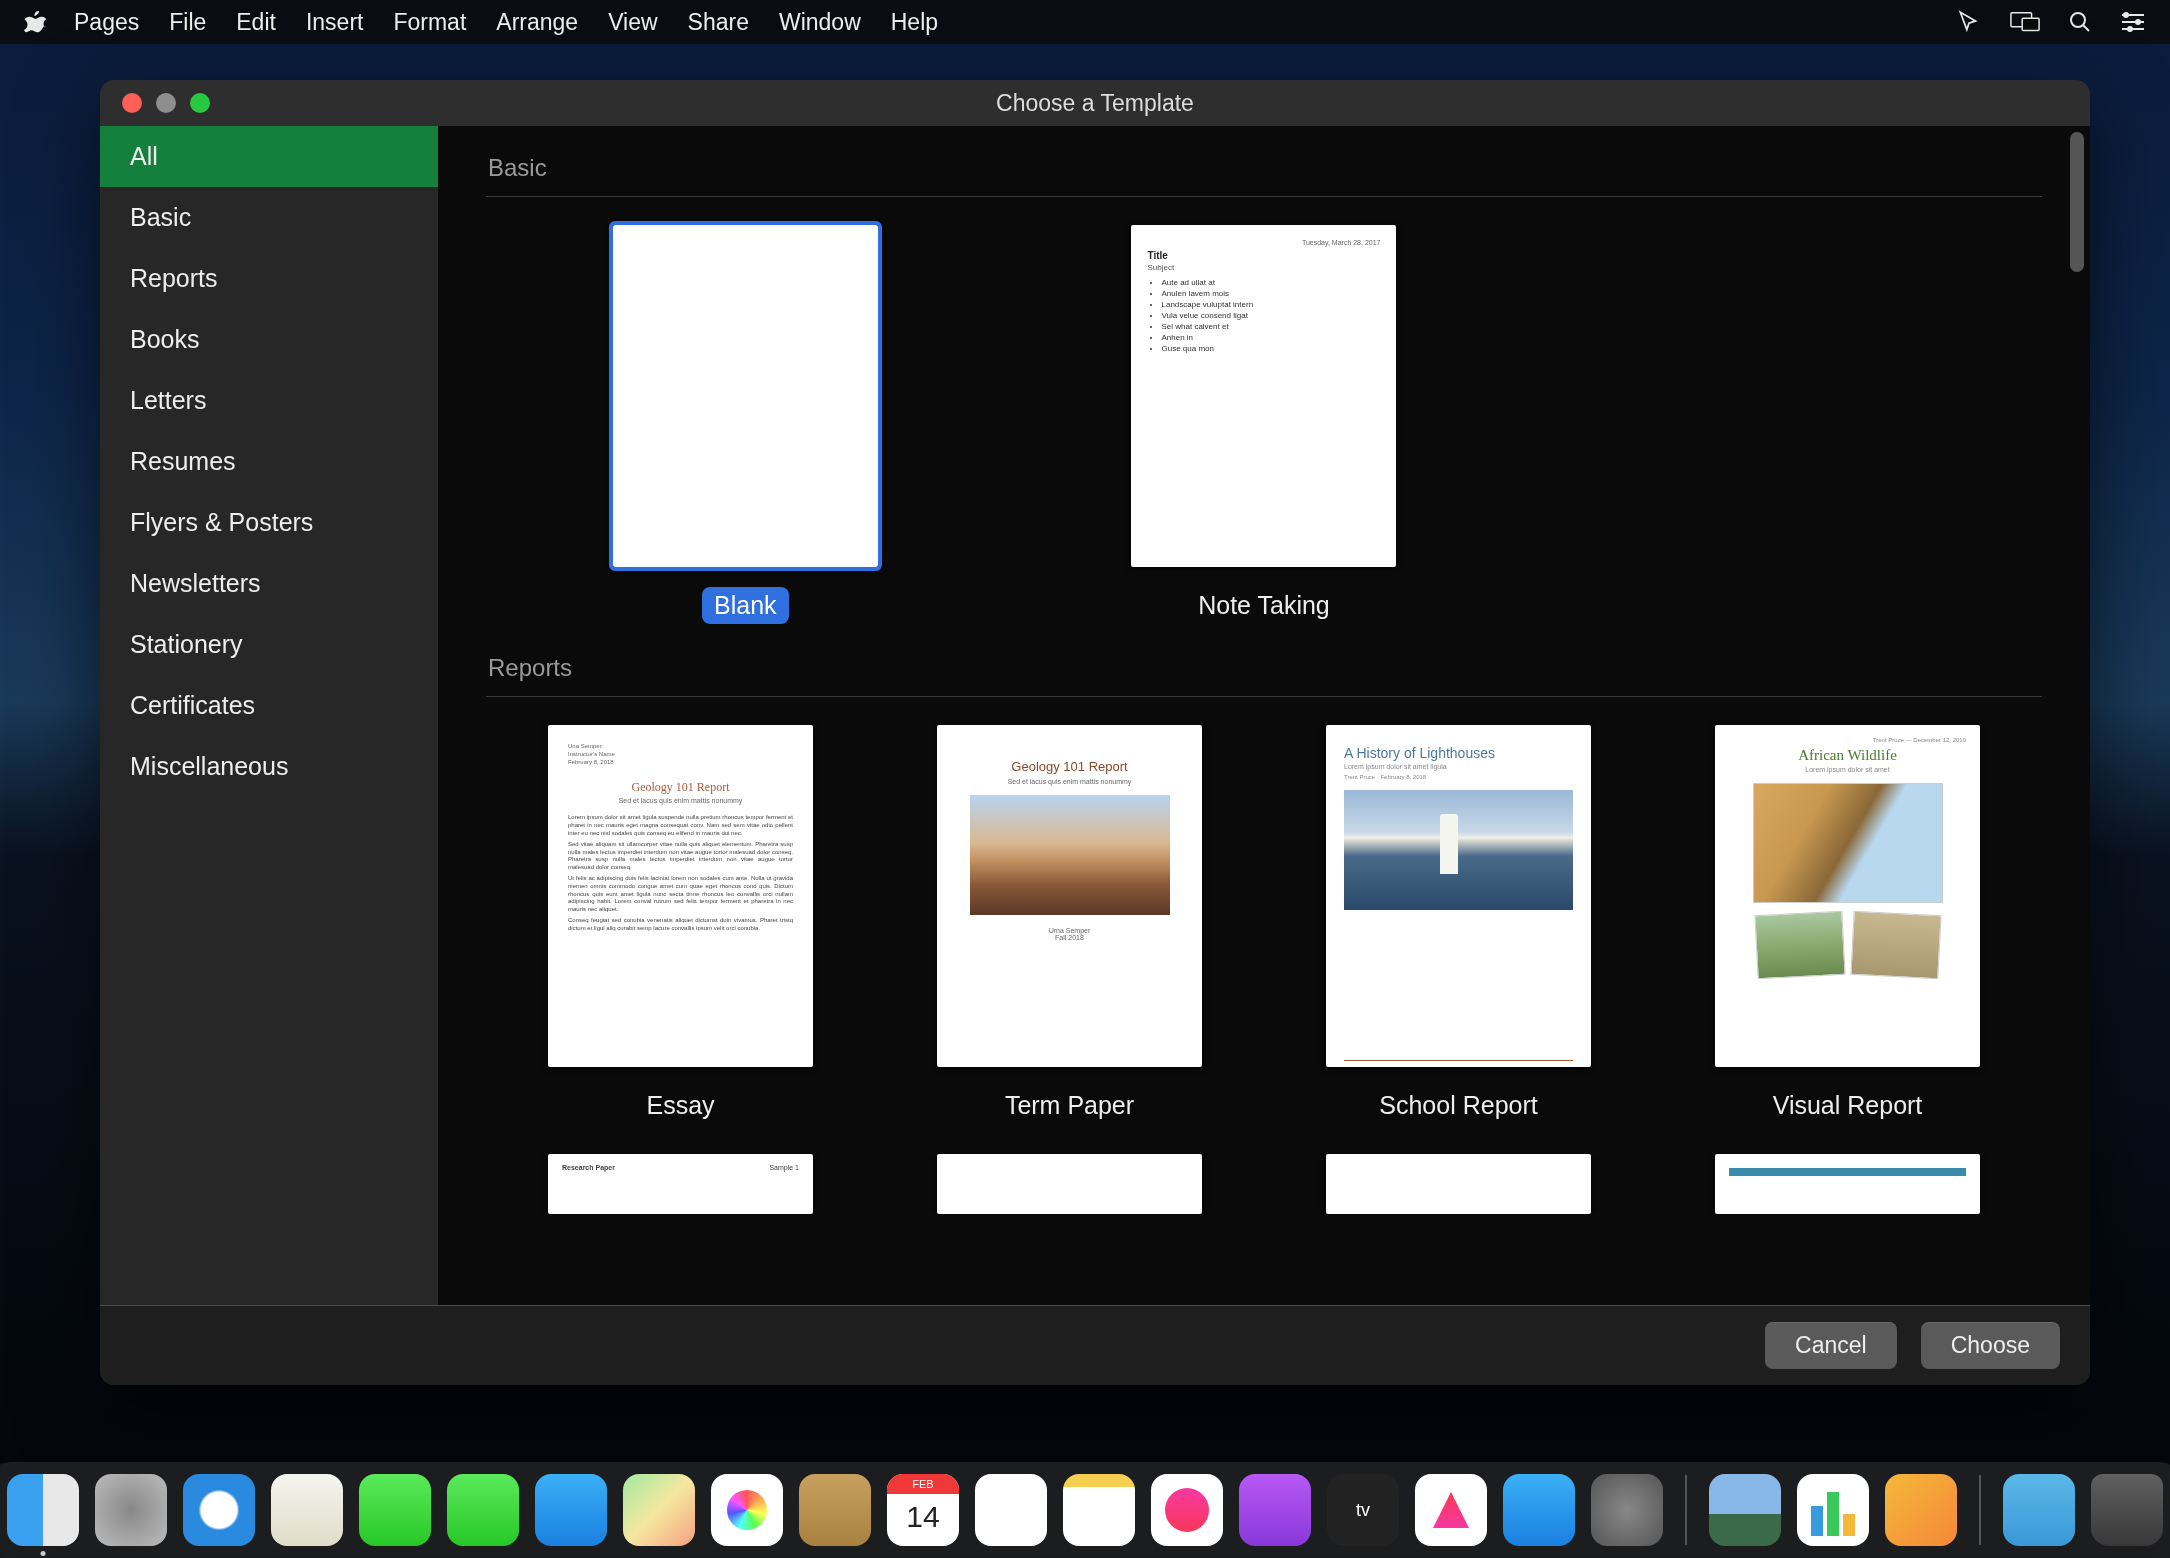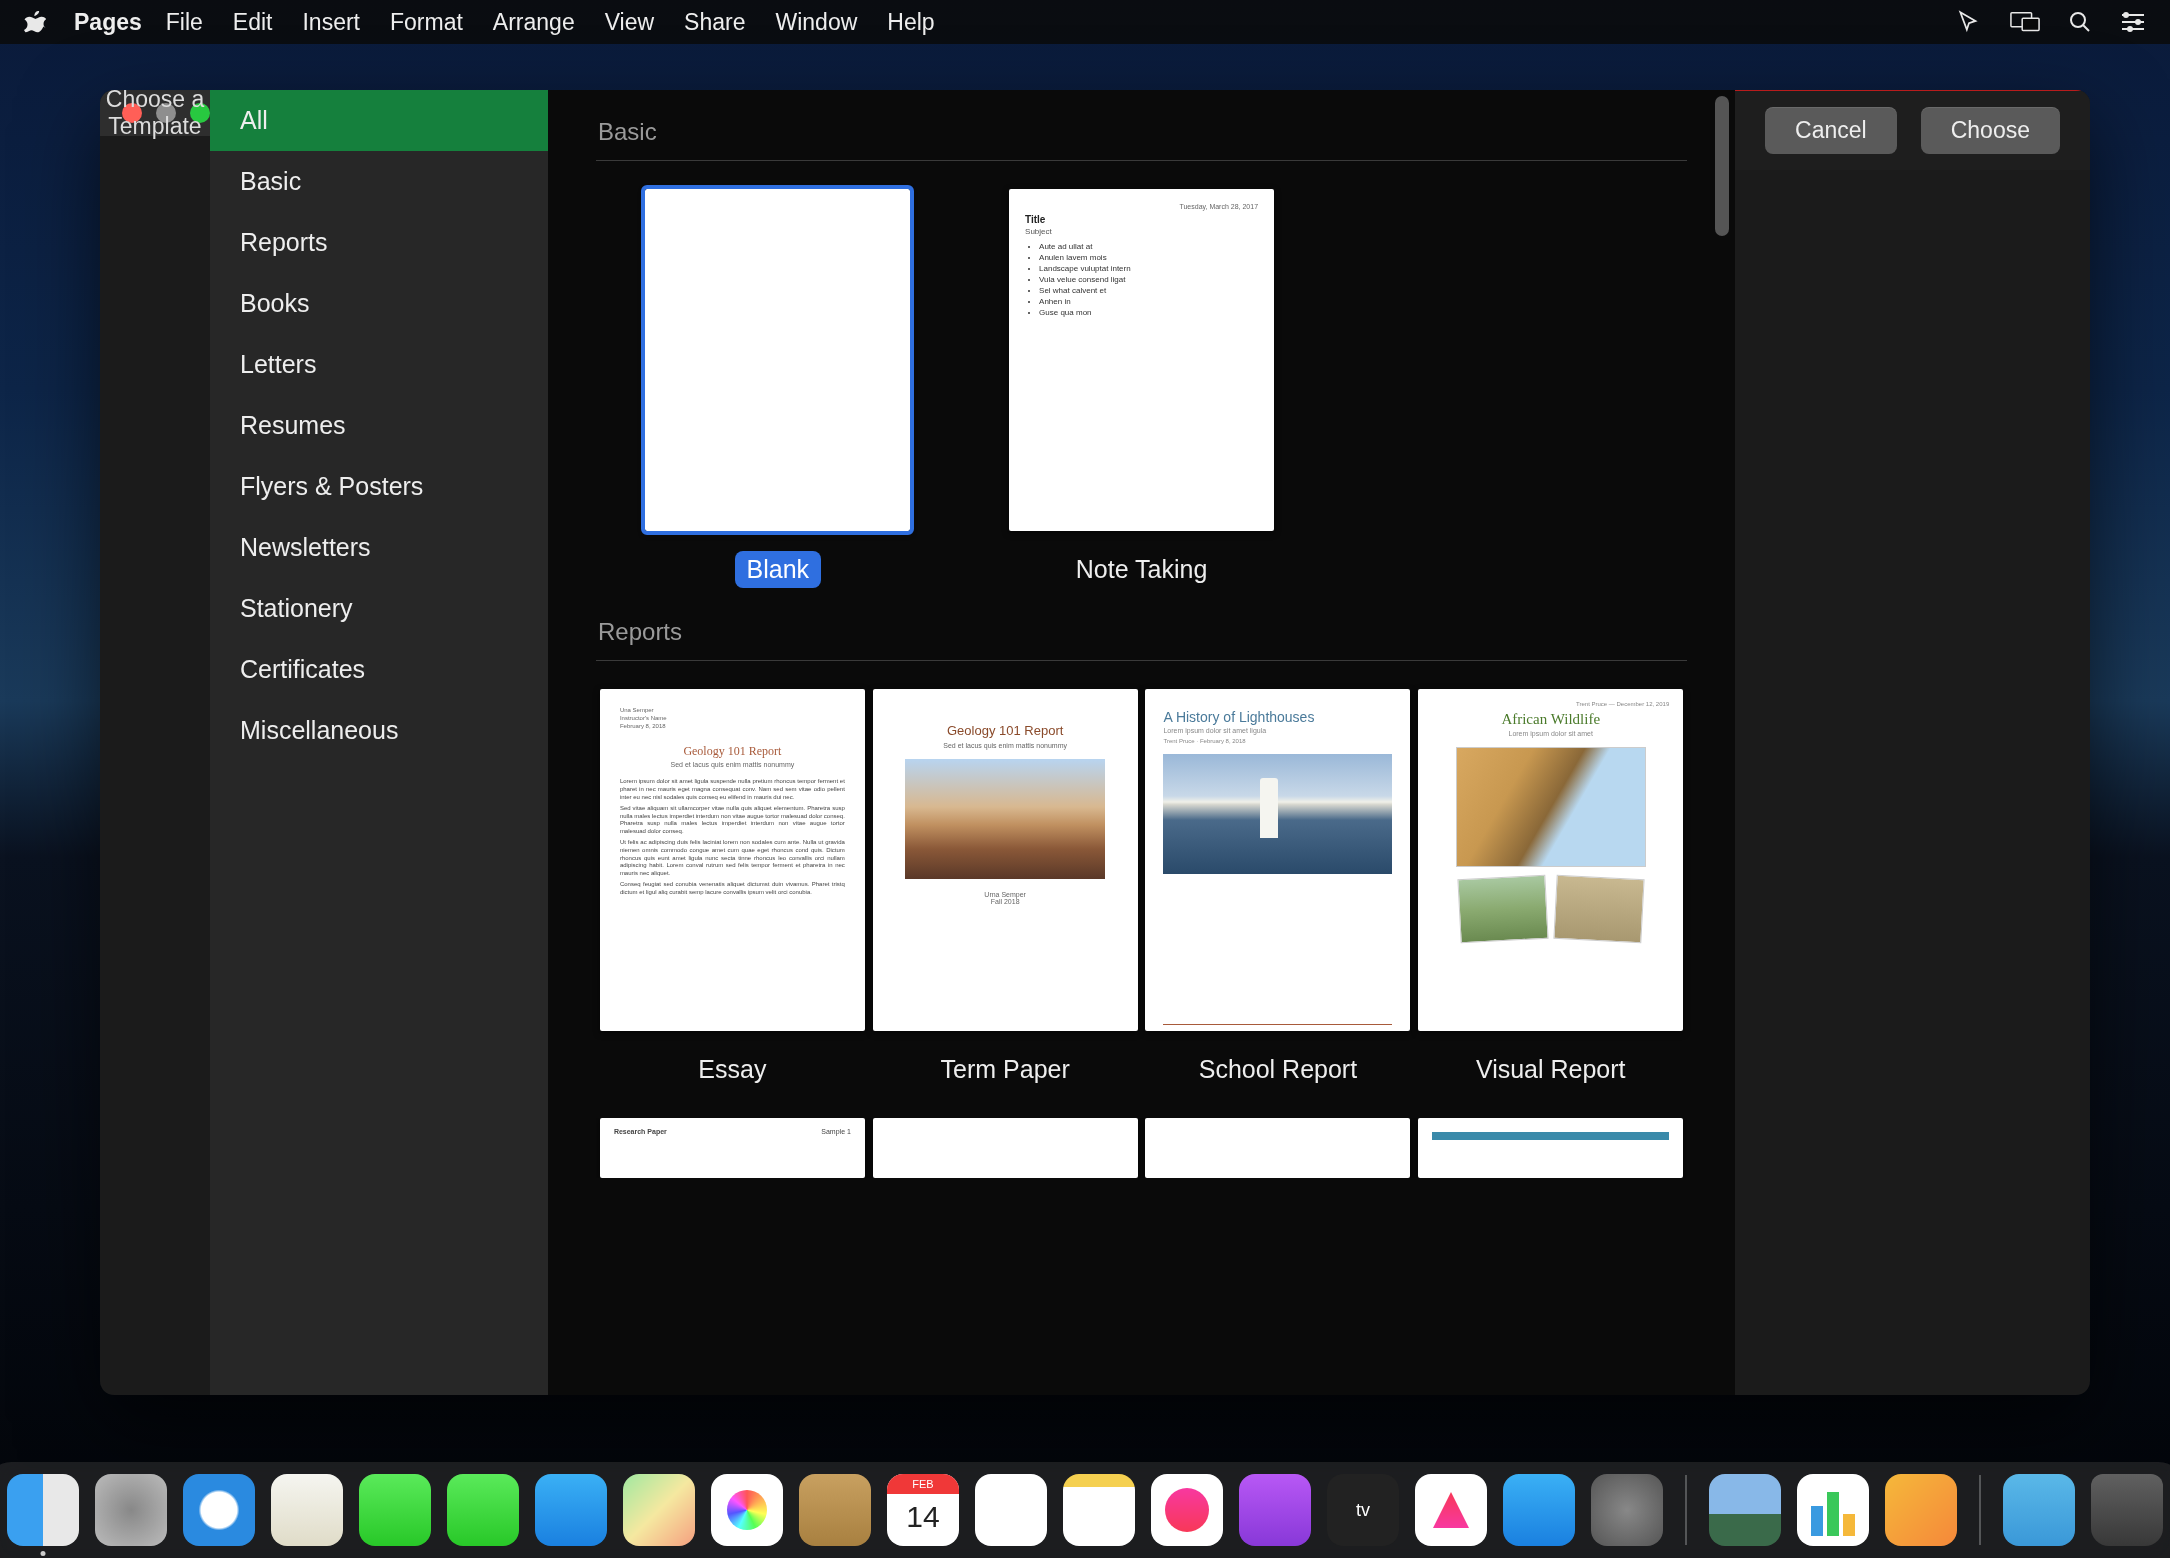--- a/index.html
+++ b/index.html
@@ -8,31 +8,31 @@
   background:linear-gradient(to bottom,#0a1a3a 0%,#0d2548 25%,#1a3a5a 45%,#0a1220 55%,#020408 100%);
   position:relative;
 }
 
 
 .menubar {
   height:44px; background:rgba(10,10,10,0.85);
   display:flex; align-items:center; padding:0 24px; color:#eee; font-size:23px;
 }
 .menubar .apple { margin-right:28px; }
-.menubar .app { font-weight:700; margin-right:24px; }
+.menubar .app { font-weight:400; margin-right:30px; }
 .menubar .item { margin-right:30px; cursor:default; }
 .menubar .spacer { flex:1; }
 .menubar .ricon { margin-left:28px; }
 
 
 .window {
-  position:absolute; left:100px; top:90px; width:1990px; height:1305px;
+  position:absolute; left:100px; top:80px; width:1990px; height:1305px;
   background:#1b1b1b; border-radius:14px; overflow:hidden;
   box-shadow:0 30px 80px rgba(0,0,0,.6);
-  display:flex; flex-direction:row;
+  display:flex; flex-direction:column;
 }
 .titlebar {
   height:46px; background:#2e2e2e; display:flex; align-items:center;
   position:relative; color:#ddd; font-size:23px;
 }
 .traffic { display:flex; gap:14px; padding-left:22px; }
 .tl { width:20px; height:20px; border-radius:50%; }
 .tl.red{background:#ff5f57;} .tl.yellow{background:#8e8e8e;} .tl.green{background:#28c840;}
 .titlebar .title { position:absolute; left:0; right:0; text-align:center; pointer-events:none; }
 

